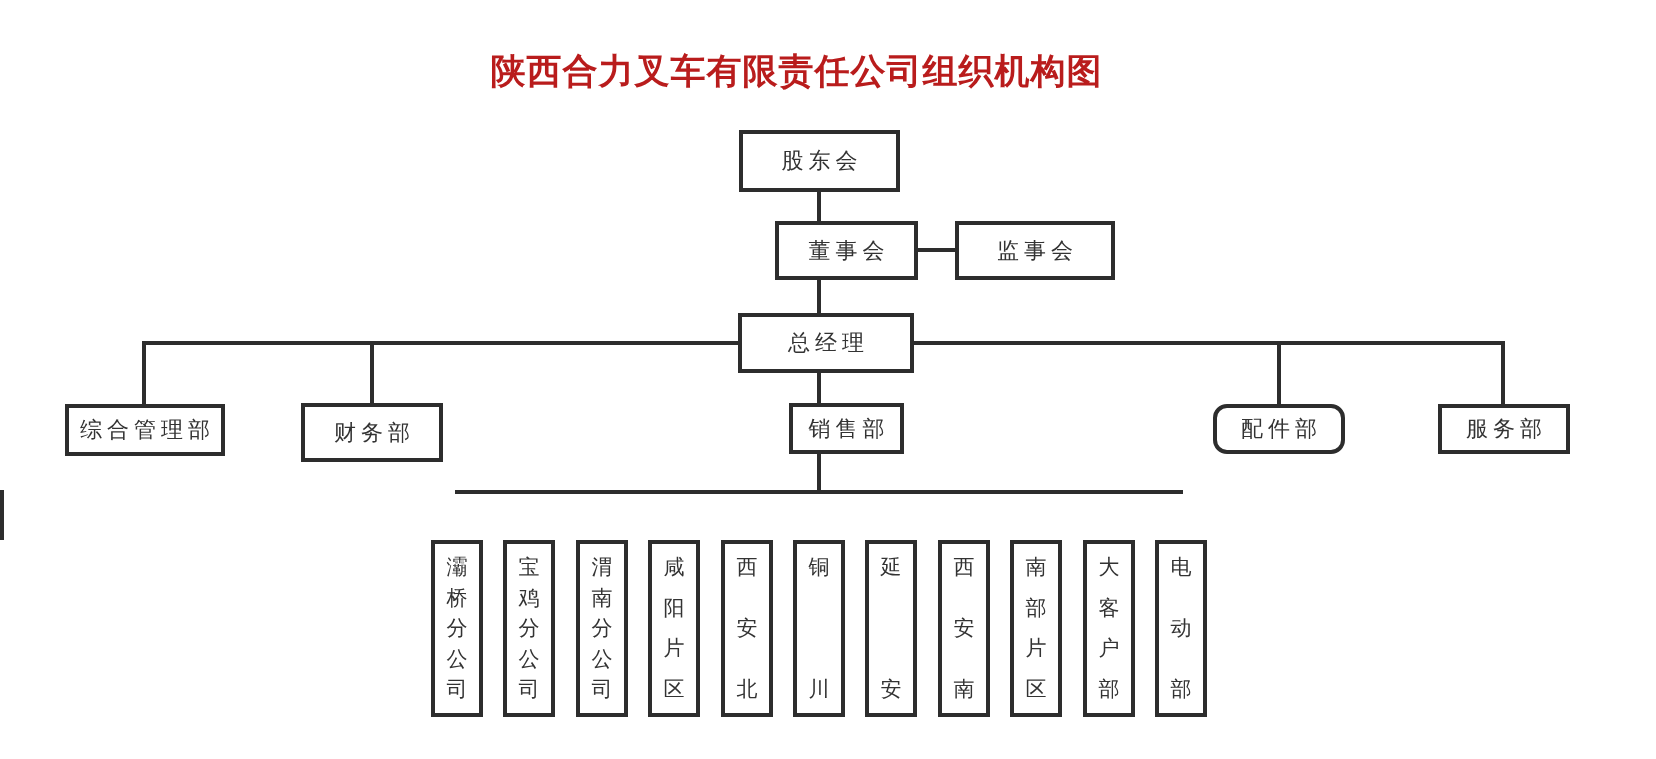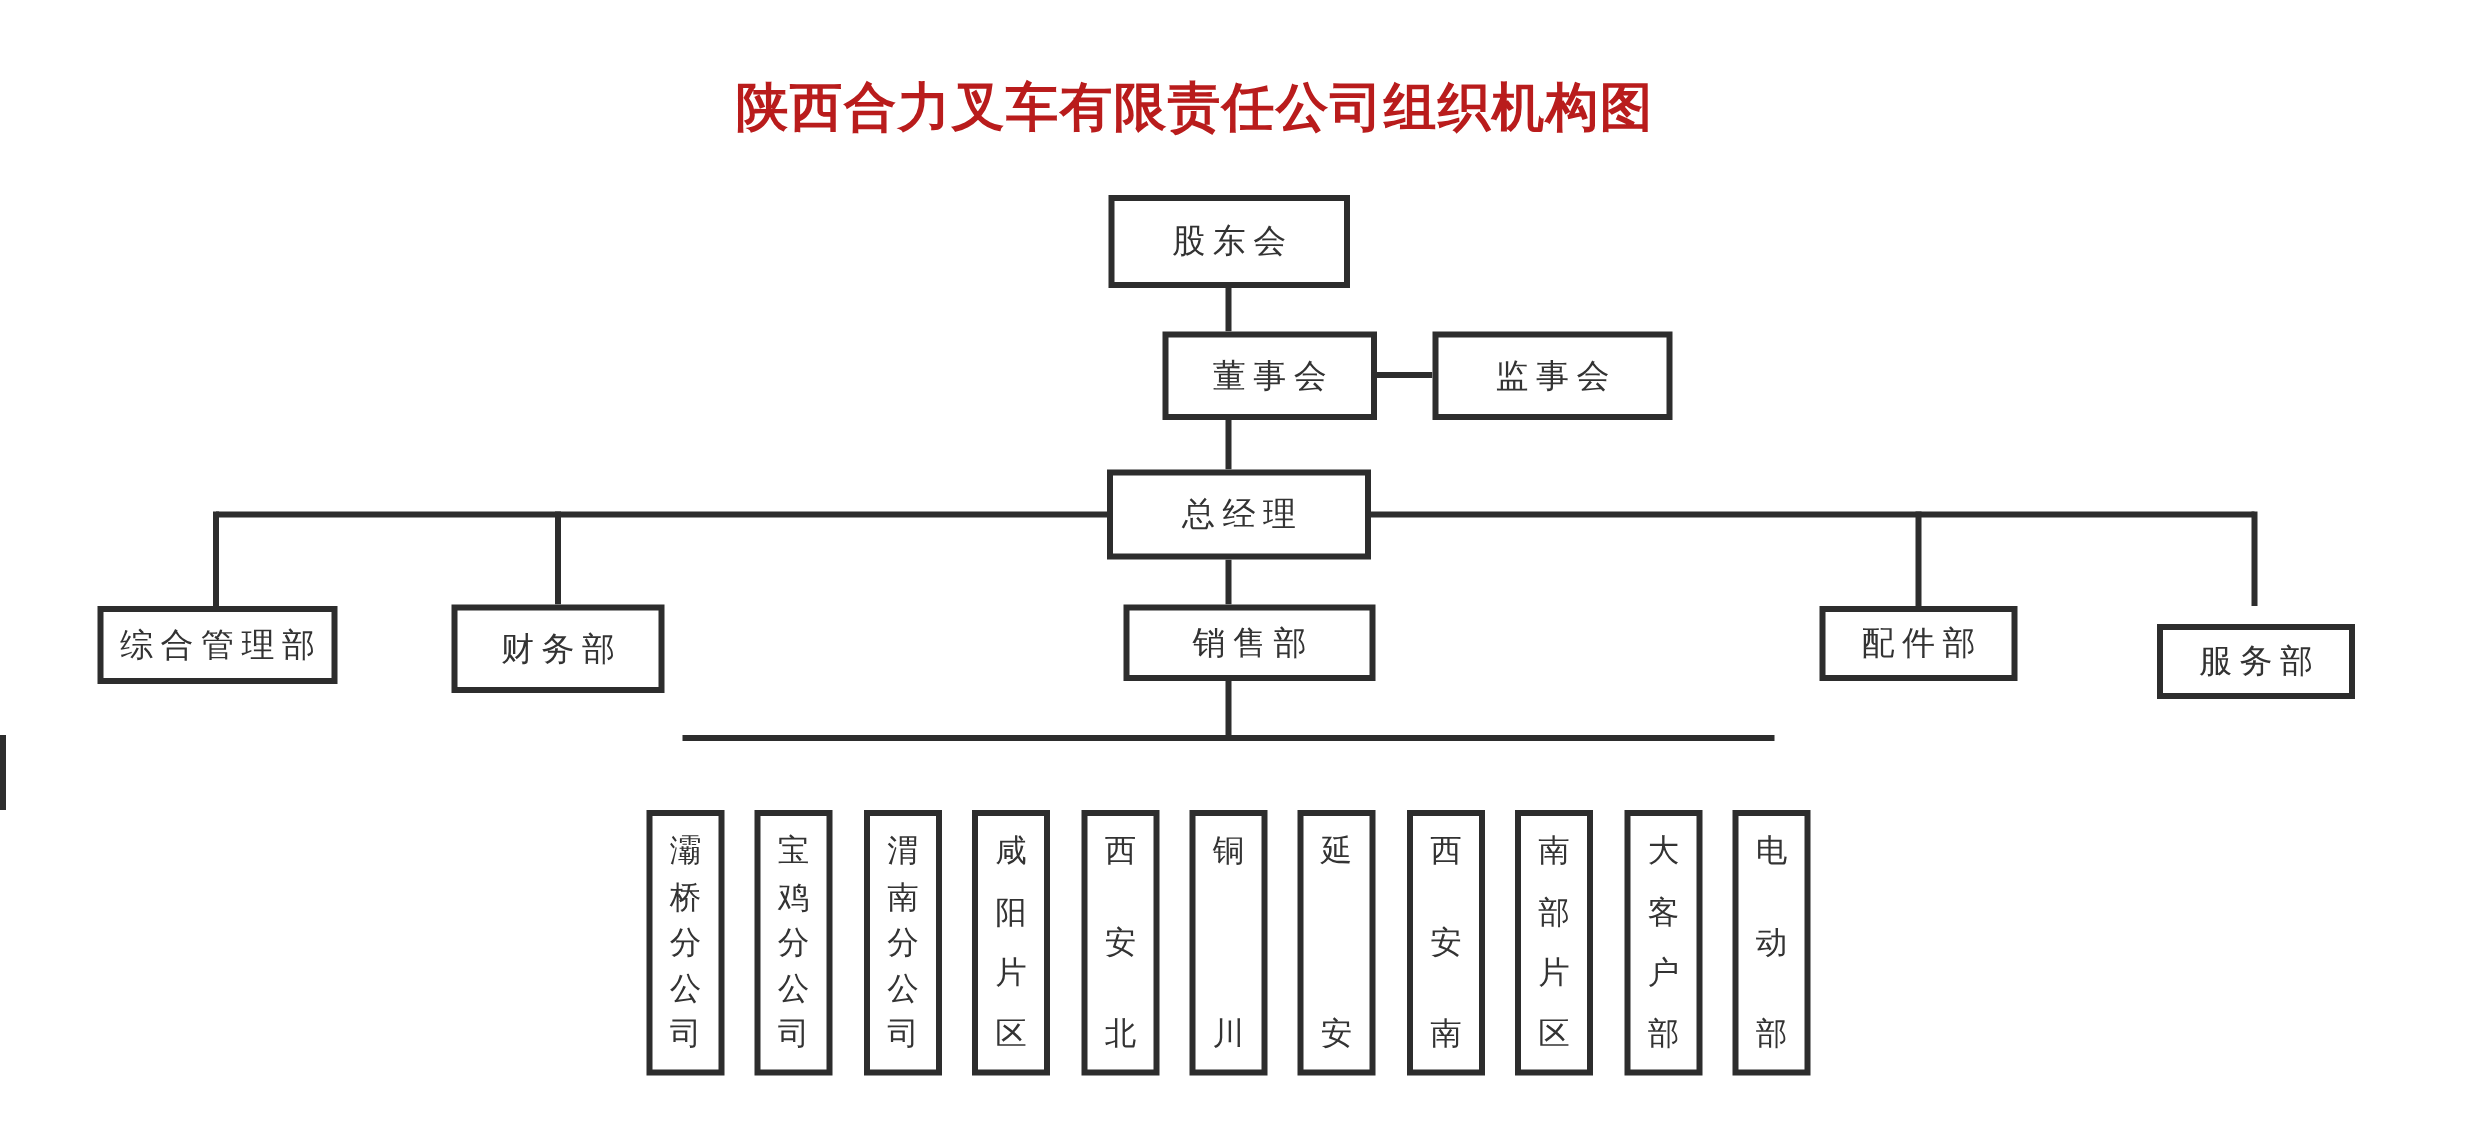--- a/index.html
+++ b/index.html
@@ -12,23 +12,23 @@
         display:flex;align-items:center;justify-content:center;z-index:2;
         font-size:22px;color:#333333;letter-spacing:5px;text-indent:5px;}
   .line{position:absolute;background:#2d2d2d;z-index:1;}
   
   #n-shareholders{left:739px;top:130px;width:161px;height:62px;}
   #n-board{left:739px;top:221px;width:143px;height:59px;margin-left:36px;}
   #n-supervisory{left:955px;top:221px;width:160px;height:59px;justify-content:center;}
   #n-gm{left:738px;top:313px;width:176px;height:60px;}
   #n-admin{left:65px;top:404px;width:160px;height:52px;}
   #n-finance{left:301px;top:403px;width:142px;height:59px;}
-  #n-sales{left:749px;top:403px;width:168px;height:51px;}
-  #n-parts{left:1213px;top:404px;width:132px;height:50px;}
-  #n-service{left:1438px;top:404px;width:132px;height:50px;margin-top:12px;}
+  #n-sales{left:789px;top:403px;width:115px;height:51px;}
+  #n-parts{left:1213px;top:404px;width:132px;height:50px;border-radius:14px;}
+  #n-service{left:1438px;top:404px;width:132px;height:50px;}
   
   #l-sh-board{left:817px;top:192px;width:4px;height:29px;}
   #l-board-sup{left:898px;top:248px;width:57px;height:4px;}
   #l-board-gm{left:817px;top:280px;width:4px;height:33px;}
   #l-main-h{left:144px;top:341px;width:1359px;height:4px;}
   #l-admin{left:142px;top:341px;width:4px;height:64px;}
   #l-finance{left:370px;top:341px;width:4px;height:62px;}
   #l-parts{left:1277px;top:341px;width:4px;height:63px;}
   #l-service{left:1501px;top:341px;width:4px;height:63px;}
   #l-gm-sales{left:817px;top:373px;width:4px;height:30px;}

